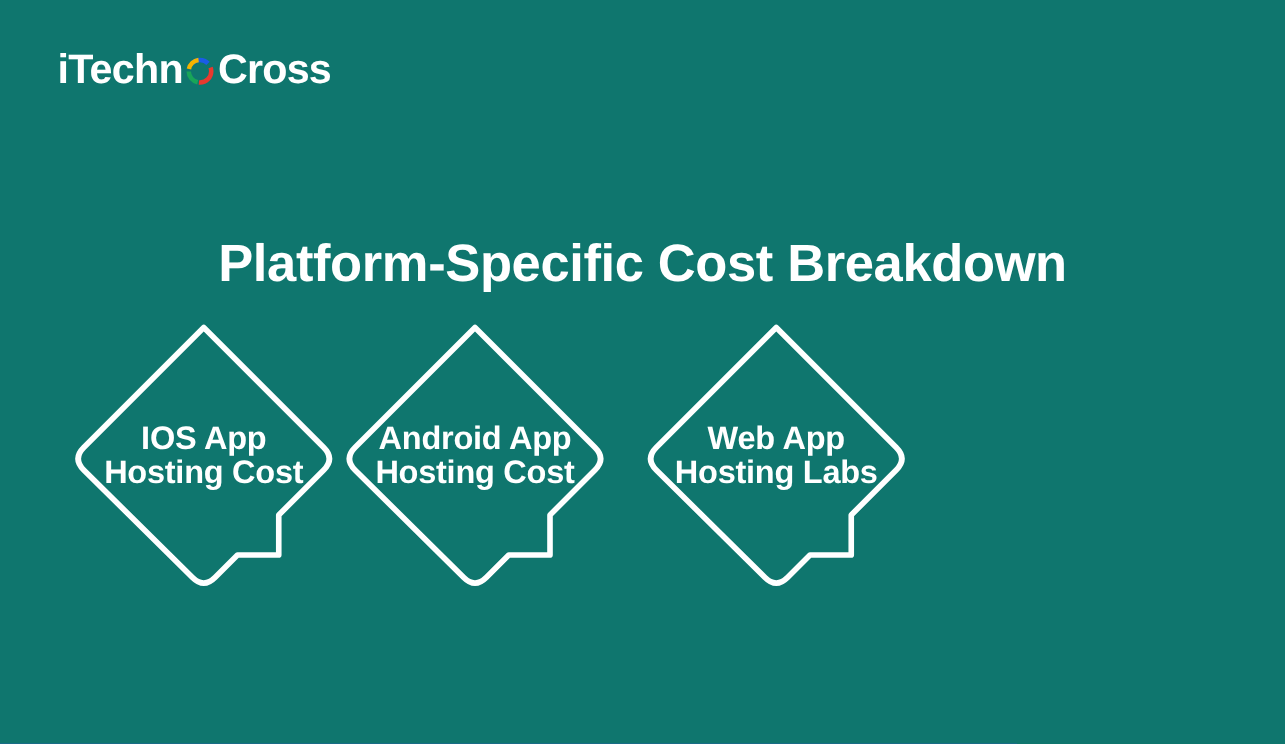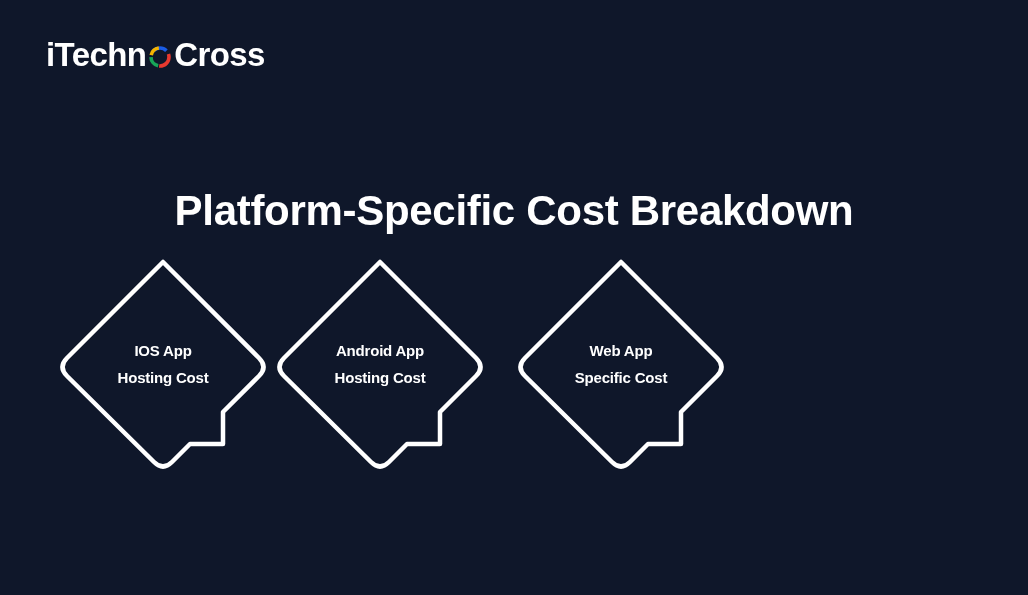--- a/index.html
+++ b/index.html
@@ -11,21 +11,21 @@
     width: 1028px;
     height: 595px;
     overflow: hidden;
     font-family: "Liberation Sans", sans-serif;
     background: #4a47f5;
   }
   .slide {
     position: relative;
     width: 1028px;
     height: 595px;
-    background: #0f172a;
+    background: #0f766e;
     overflow: hidden;
   }
 
   
   .logo {
     position: absolute;
     left: 46px;
     top: 36px;
     display: flex;
     align-items: center;
@@ -90,21 +90,21 @@
     display: block;
     overflow: visible;
   }
   .diamond-label {
     position: absolute;
     left: 50%;
     top: 50%;
     transform: translate(-50%, -50%);
     width: 210px;
     text-align: center;
-    font-size: 15px;
+    font-size: 26px;
     font-weight: 700;
     line-height: 27px;
     color: #ffffff;
     letter-spacing: -0.2px;
     white-space: pre-line;
     pointer-events: none;
   }
   .d1 { left: 47px;  }
   .d2 { left: 264px; }
   .d3 { left: 505px; }
@@ -182,18 +182,18 @@
                  L 176 196
                  L 143 196
                  L 125 214
                  Q 116 223 107 214
                  L 20 128
                  Q 11 119 20 110
                  L 107 23
                  Q 116 14 116 14 Z" fill="none" stroke="#ffffff" stroke-width="4.5" stroke-linejoin="round" stroke-linecap="round"></path>
       </svg>
       <div class="diamond-label">Web App
-Specific Cost</div>
+Hosting Labs</div>
     </div>
 
 
   </div>
 </div>
 
 </body></html>

